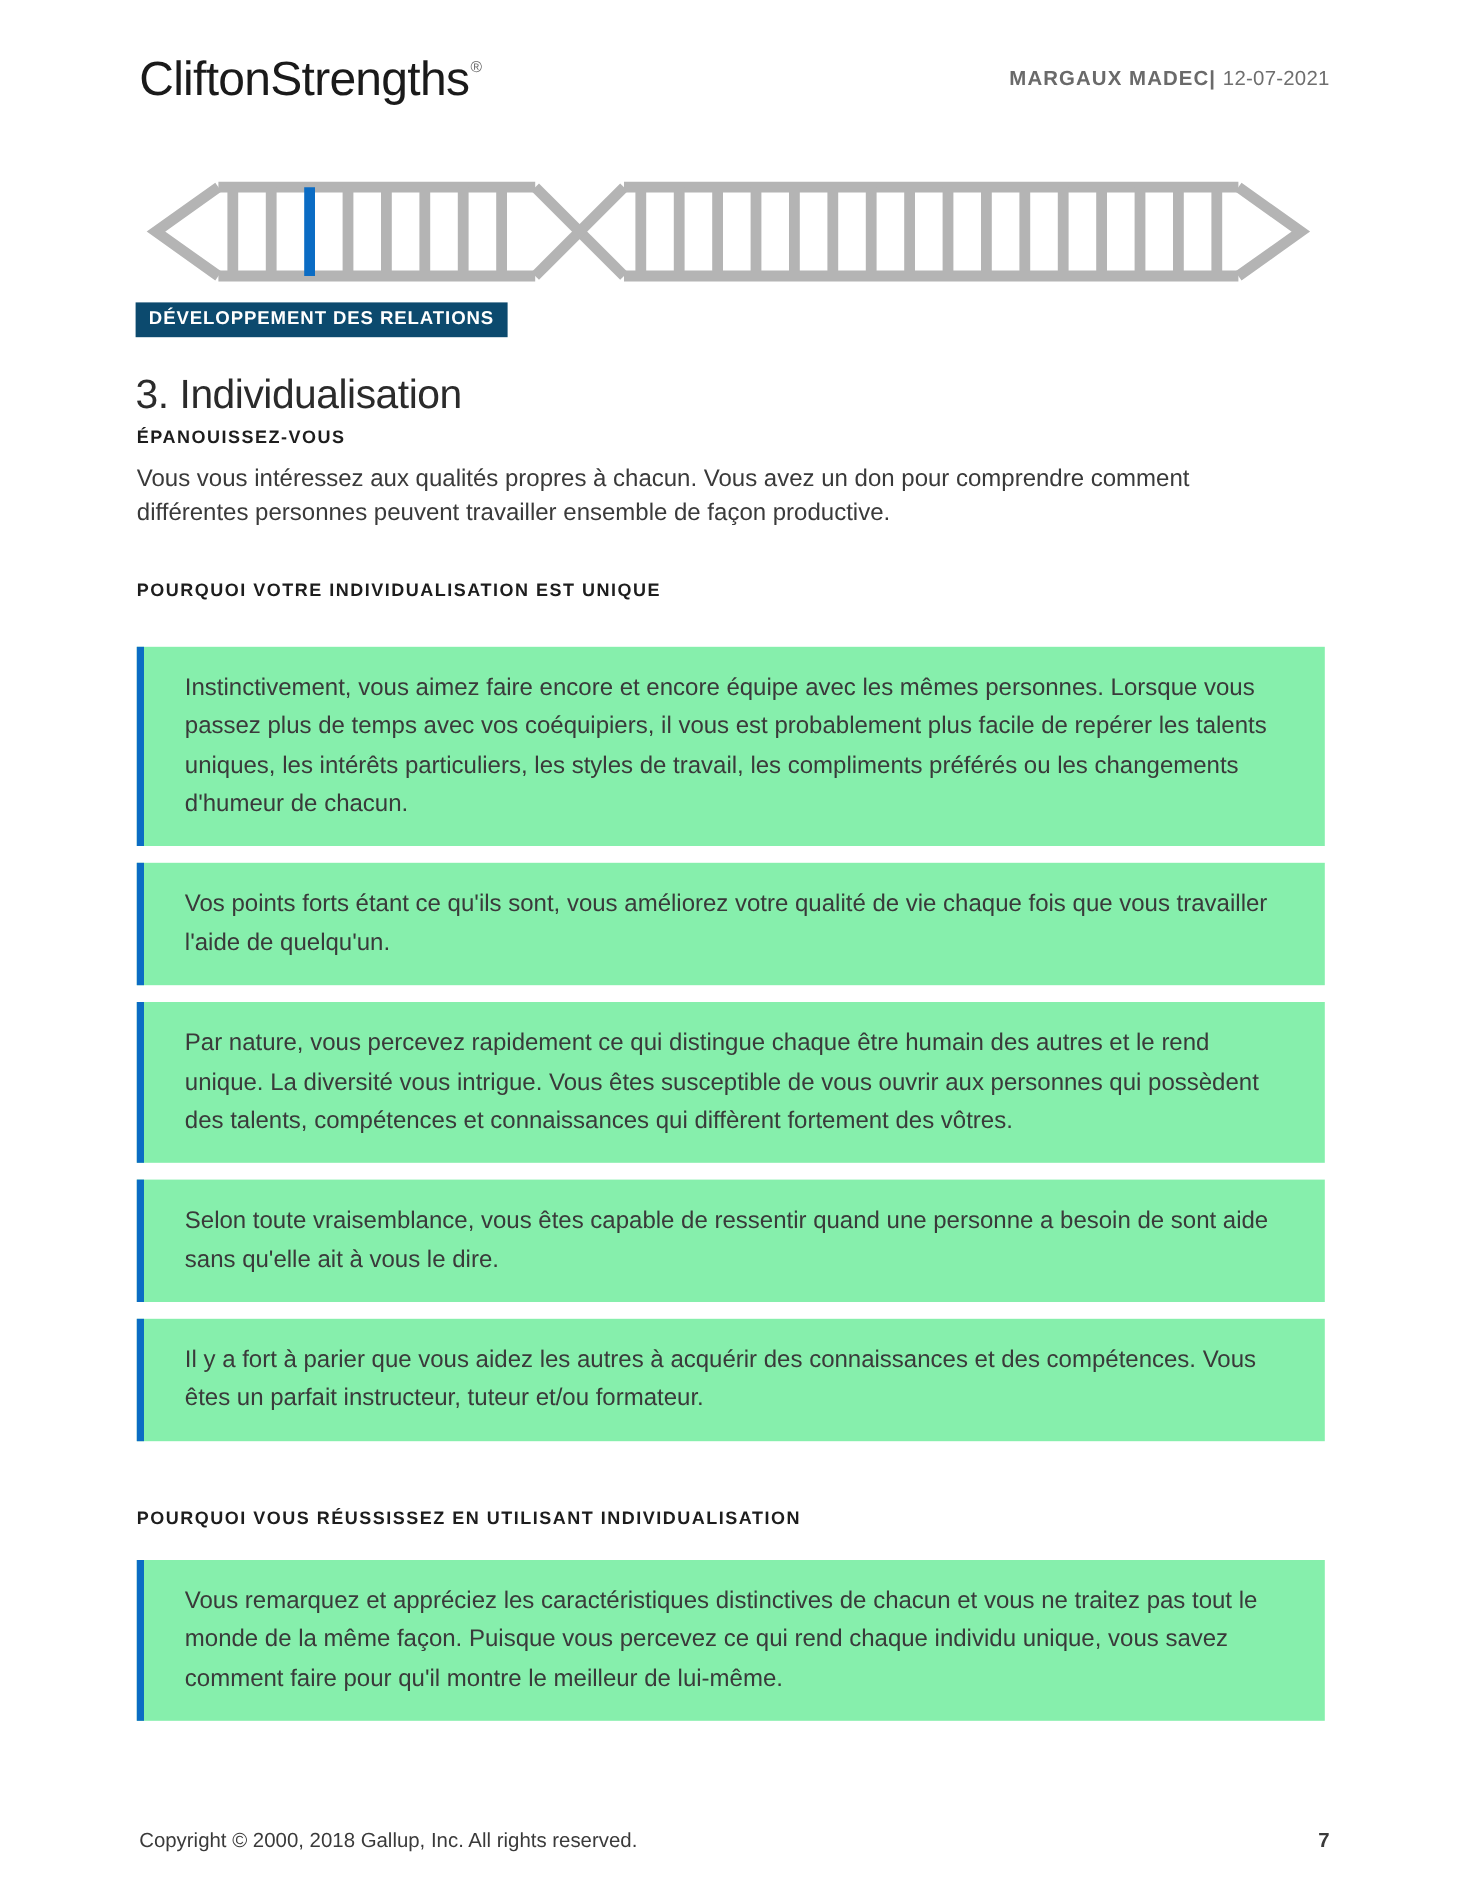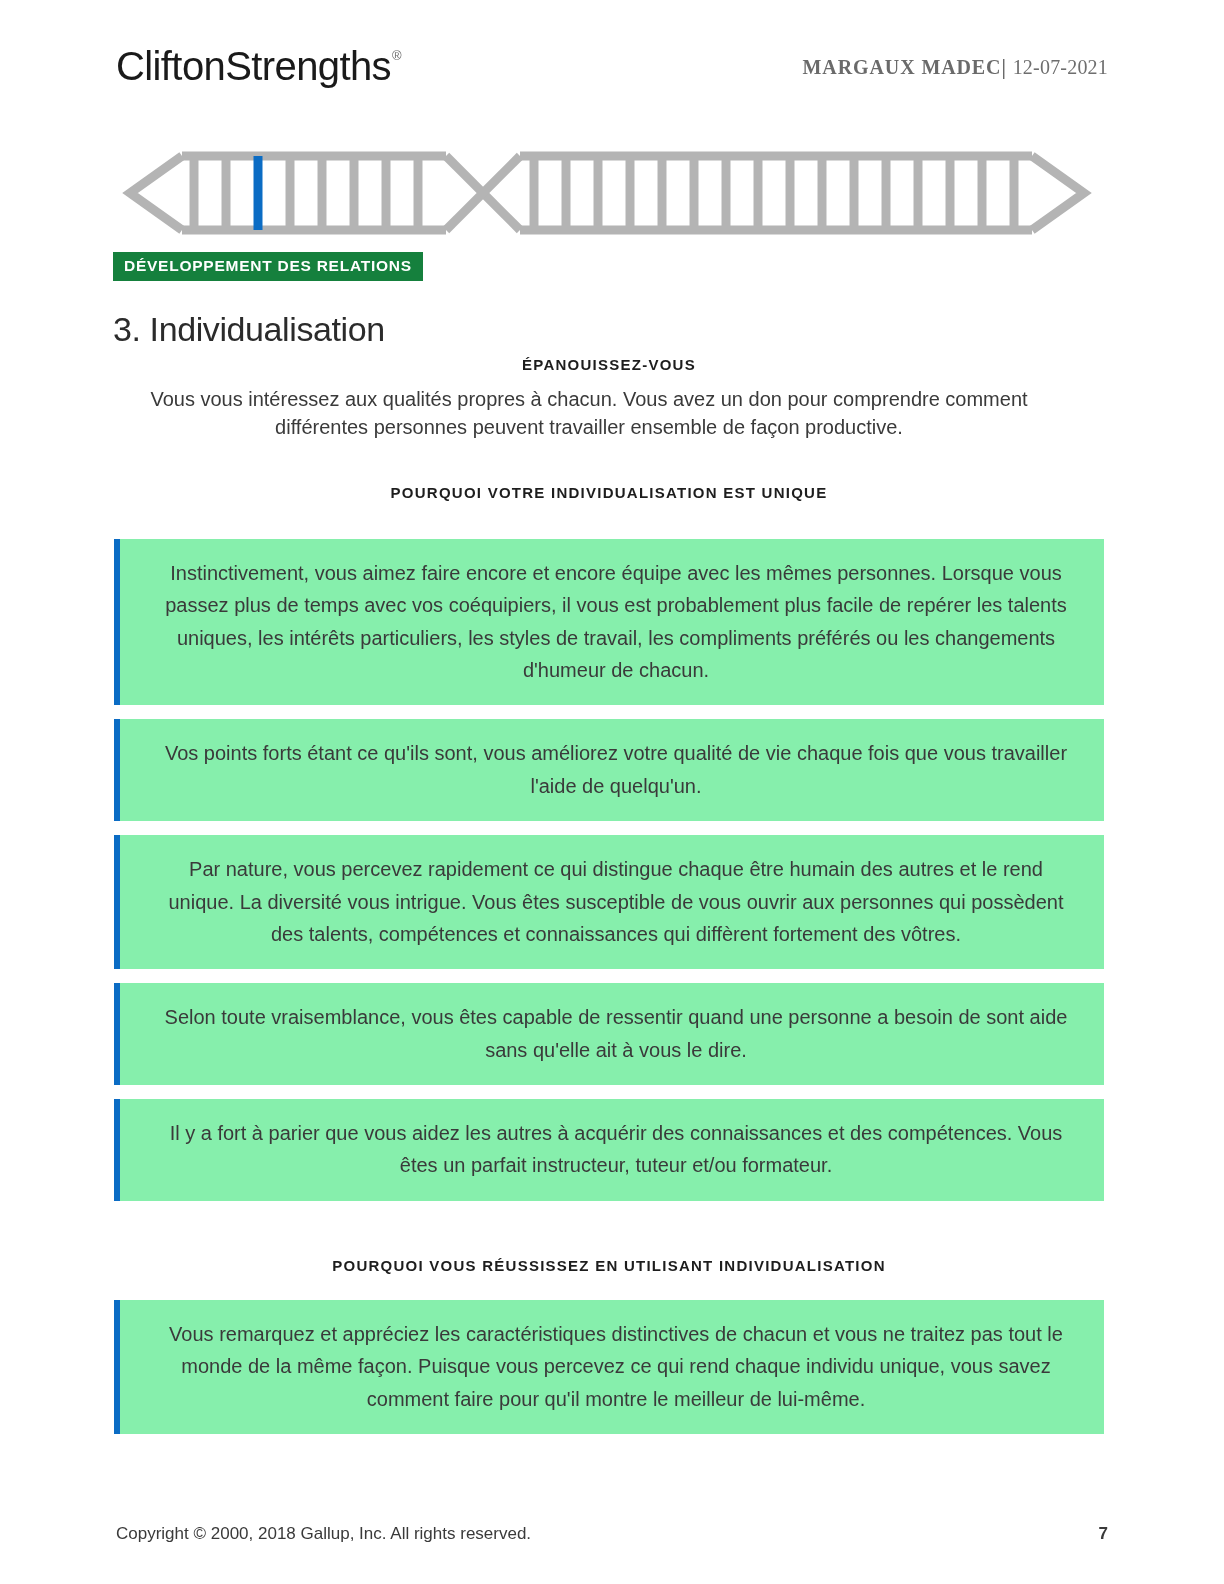--- a/index.html
+++ b/index.html
@@ -13,21 +13,20 @@
     position: relative;
     font-family: "Liberation Sans", sans-serif;
     color: #2f2f2f;
     overflow: hidden;
   }
 
   .page {
     position: absolute;
     inset: 0;
     padding: 0;
-    text-align: center;
   }
 
   
   .header {
     position: absolute;
     top: 44px;
     left: 116px;
     right: 116px;
     height: 56px;
   }
@@ -47,25 +46,24 @@
     vertical-align: top;
     position: relative;
     top: 4px;
     left: 1px;
     color: #6a6a6a;
   }
   .header-meta {
     position: absolute;
     right: 0;
     top: 12px;
-    font-size: 20px;
+    font-size: 17px;
     color: #6e6e6e;
     letter-spacing: 0.9px;
     white-space: nowrap;
-    font-family: Liberation Serif, serif;
   }
   .header-meta .who {
     font-weight: 700;
     color: #6a6a6a;
   }
   .header-meta .sep {
     font-weight: 700;
     color: #6a6a6a;
   }
   .header-meta .when {
@@ -81,21 +79,21 @@
     width: 976px;
     height: 86px;
   }
   .dna-wrap svg { display: block; }
 
   
   .badge {
     position: absolute;
     top: 252px;
     left: 113px;
-    background: #15803d;
+    background: #0c4a6e;
     color: #ffffff;
     font-size: 15.5px;
     font-weight: 700;
     letter-spacing: 0.75px;
     padding: 6px 11px 7px 11px;
     line-height: 1;
     white-space: nowrap;
   }
 
   

